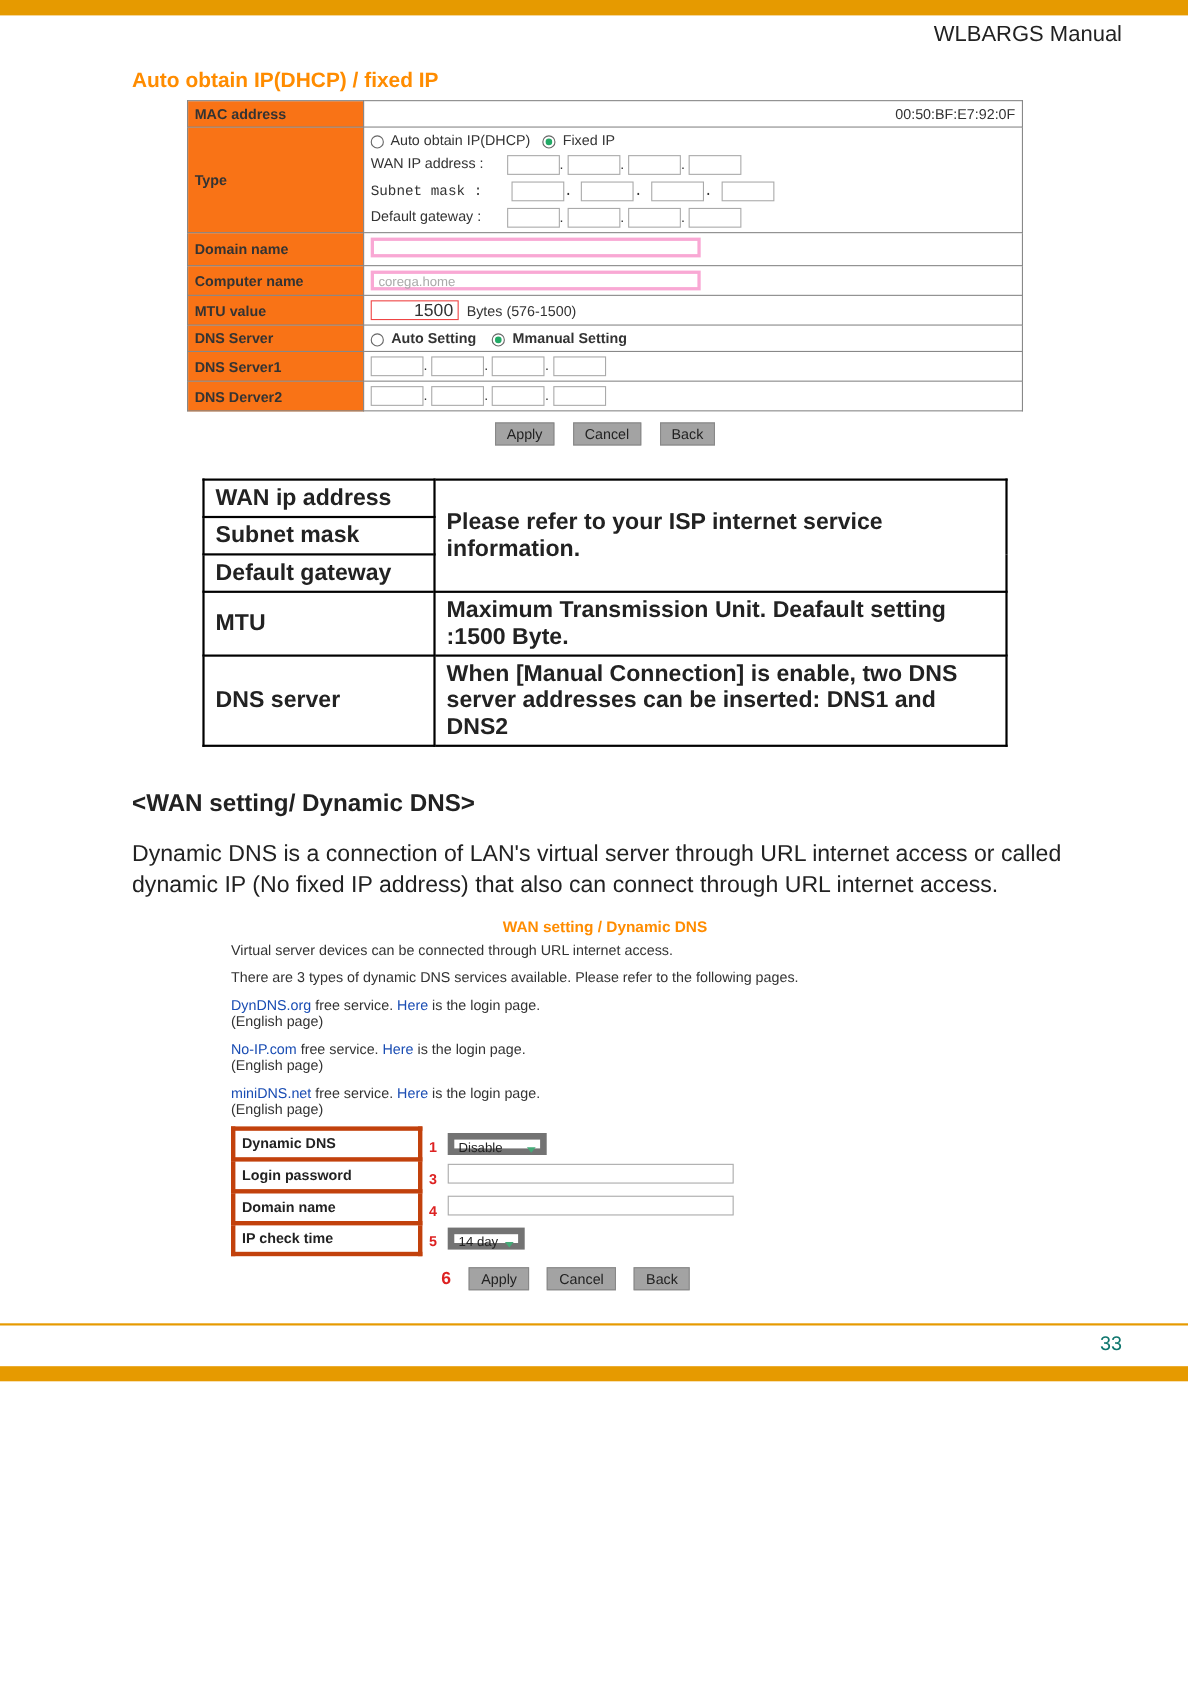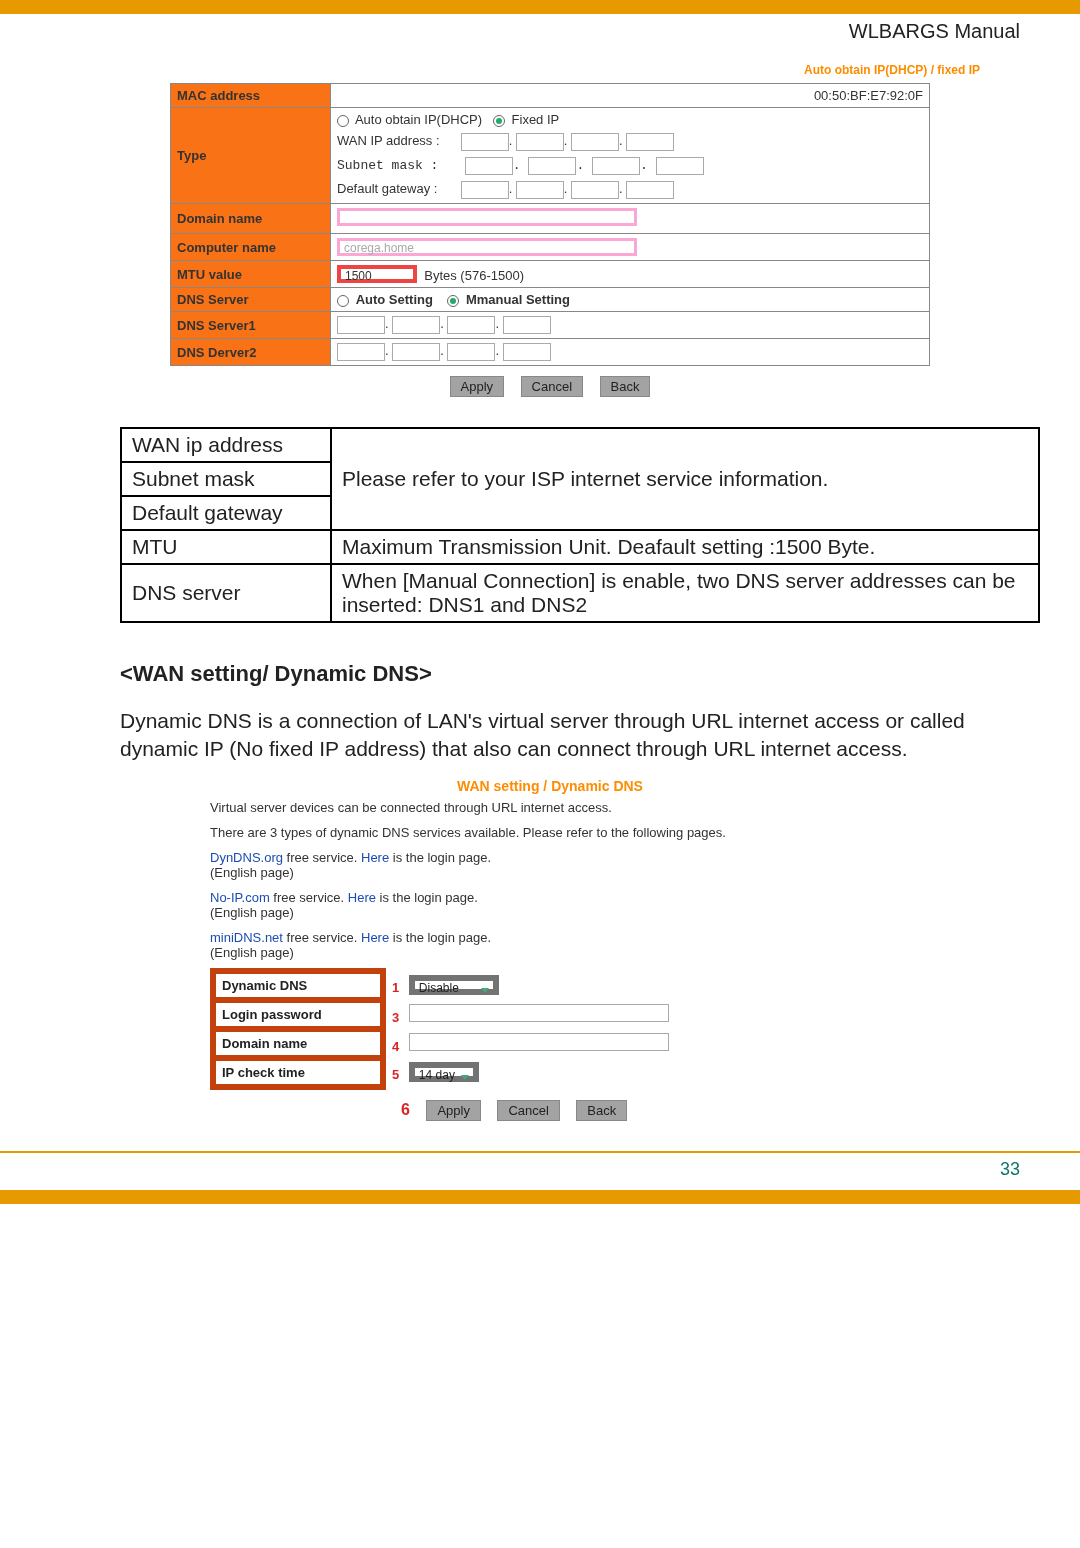--- a/index.html
+++ b/index.html
@@ -14,42 +14,42 @@
   .header-label {
     text-align: right;
     font-size: 20px;
     color: #222;
     padding: 6px 60px 0 0;
   }
   .page {
     padding: 20px 100px 0 120px;
   }
   .shot-title {
-    text-align: right; font-weight: bold; color: #ff8c00; font-size: 12px; margin-bottom: 6px;
+    text-align: left; font-weight: bold; color: #ff8c00; font-size: 19px; margin-bottom: 6px;
   }
   .config-tbl { width: 760px; margin: 0 auto; border-collapse: collapse; font-size: 13px; color: #333; }
   .config-tbl td, .config-tbl th { border: 1px solid #888; padding: 4px 6px; }
   .config-tbl .lbl { width: 160px; font-weight: bold; color: #333; background:#f97316;}
   .small-input { width: 48px; height: 18px; border:1px solid #aaa; background:#fff; display:inline-block; vertical-align:middle;}
   .long-input { width: 300px; height: 18px; border:3px solid #f9a8d4; background:#fff; display:inline-block;}
-  .mtu-input { width: 80px; height:18px; border:4px solid #ef4444; display:inline-block; padding:0 4px; font-size:12px;}
+  .mtu-input { width: 80px; height:18px; border:1px solid #ef4444; display:inline-block; padding:0 4px; font-size:16px;text-align:right;}
   .radio { display:inline-block; width:12px; height:12px; border:1px solid #666; border-radius:50%; vertical-align:middle; margin-right:3px; position:relative;}
   .radio.sel::after { content:""; position:absolute; left:2px; top:2px; width:6px; height:6px; border-radius:50%; background:#2a6; }
   .btnrow { text-align:center; margin:10px 0 30px 0;}
   .btn { display:inline-block; border:1px solid #888; padding:2px 10px; font-size:13px; background:#a3a3a3; margin:0 6px;}
-  .desc-tbl { width: 920px; margin: 12px auto 0 auto; border-collapse: collapse; font-size: 21px; }
+  .desc-tbl { width: 732px; margin: 12px auto 0 auto; border-collapse: collapse; font-size: 21px; font-weight: bold; }
   .desc-tbl td { border: 2px solid #000; padding: 4px 10px; }
   .desc-tbl .dl { width: 210px; }
   .section-h { font-weight: bold; font-size: 22px; margin: 38px 0 20px 0; }
   .body-text { font-size: 21px; line-height: 1.35; }
   .shot2-title { text-align:center; font-weight:bold; color:#ff8c00; font-size:14px; margin:14px 0 6px 0;}
   .shot2 { width: 680px; margin: 0 auto; font-size: 13px; color:#333; }
   .link { color: #1a4db3; }
   .ddns-tbl { width: 680px; margin: 8px auto 0 auto; border-collapse: collapse; font-size:13px; }
-  .ddns-tbl td { border:6px solid #c2410c; padding:4px 6px; }
+  .ddns-tbl td { border:4px solid #c2410c; padding:4px 6px; }
   .ddns-tbl .dlbl { font-weight:bold; width:170px; }
   .numcol { width:18px; text-align:right; color:#d22; font-weight:bold; border:none !important; padding-right:6px;}
   .ddns-sel { border:6px solid #737373; width:90px; height:20px; font-size:12px; padding:0 4px; display:inline-block; background:#fff; position:relative;}
   .ddns-sel::after{content:""; position:absolute; right:4px; top:7px; border-left:4px solid transparent;border-right:4px solid transparent;border-top:5px solid #4a7;}
   .ddns-input { width:260px; height:18px; border:1px solid #aaa; background:#fff; display:inline-block;}
   .footer { position: relative; margin-top: 30px; }
   .foot-line { height:2px; background:#e69a00; }
   .page-num { text-align:right; color:#0f766e; font-size:18px; padding:6px 60px 10px 0;}
   .bottom-band { height:14px; background:#e69a00;}
 </style>

